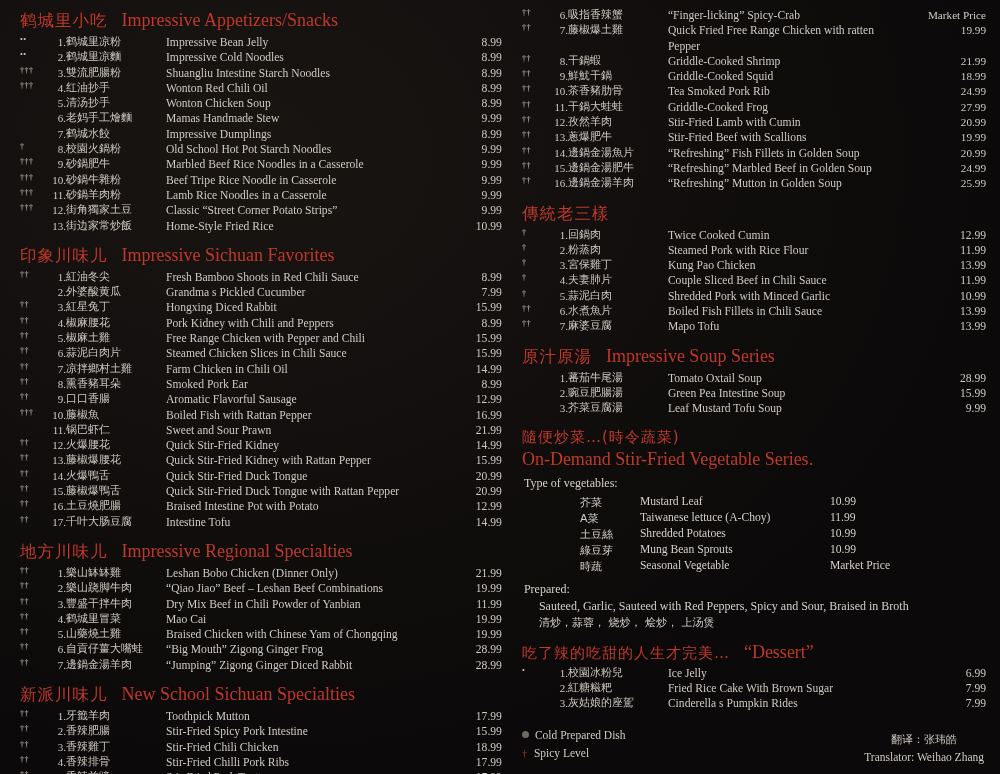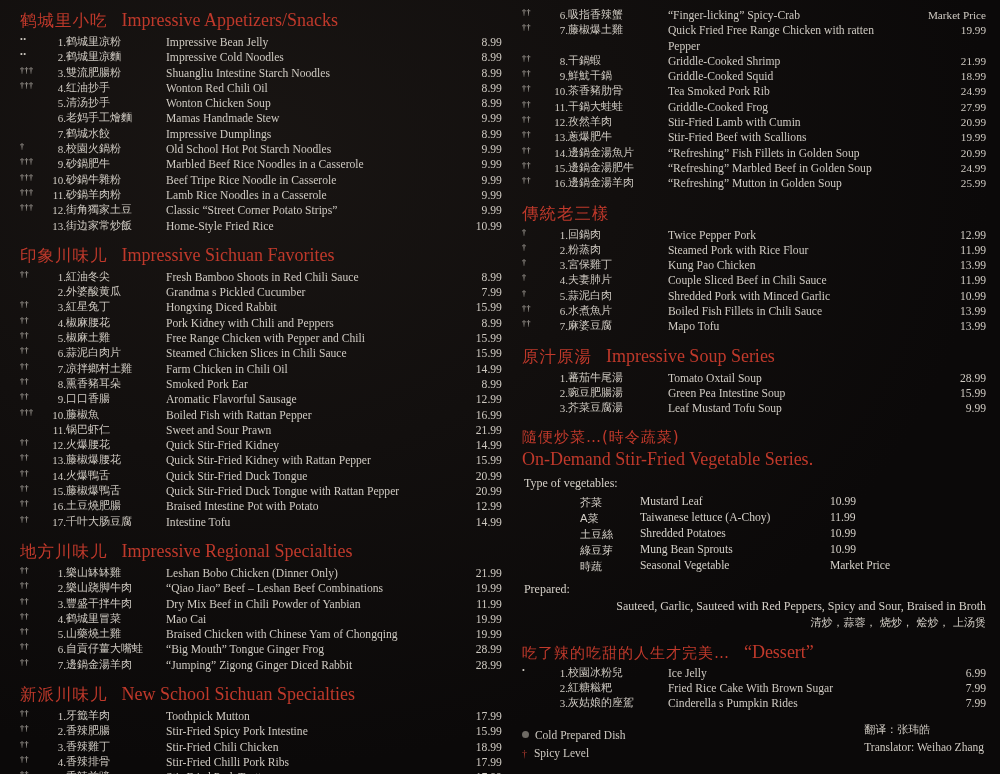--- a/index.html
+++ b/index.html
@@ -114,21 +114,21 @@
   table.veg {
     border-collapse: collapse;
     margin-left: 58px;
     font-size: 11.6px;
   }
   table.veg td { padding: 0.5px 0; vertical-align: top; color: #d5d0c8; }
   td.vcn { width: 60px; font-family: "DejaVu Sans", sans-serif; font-size: 11px; }
   td.ven { width: 190px; }
   td.vpr { width: 90px; }
   .prep-title { font-size: 12px; margin: 7px 0 1px 2px; color: #d5d0c8; }
-  .prep-body { font-size: 12px; color: #d5d0c8; margin-left: 17px; line-height: 1.45; text-align: right; }
+  .prep-body { font-size: 12px; color: #d5d0c8; margin-left: 17px; line-height: 1.45; }
 
   
   .legend {
     margin-top: 14px;
     font-size: 11.5px;
     color: #cfcac2;
     line-height: 1.6;
   }
   .legend .dot {
     display: inline-block;
@@ -136,22 +136,22 @@
     border-radius: 50%;
     background: #6e6a64;
     margin-right: 6px;
     vertical-align: 1px;
   }
   .legend .chili { color: #b03a2e; margin-right: 7px; font-size: 10px; }
 
   .translator {
     position: absolute;
     right: 16px;
-    bottom: 18px;
-    text-align: left;
+    bottom: 8px;
+    text-align: center;
     font-size: 11.5px;
     color: #cfcac2;
     line-height: 1.5;
   }
   .translator .cn { font-family: "DejaVu Sans", sans-serif; font-size: 11px; }
 
   .right-first { margin-top: -2px; }
   .dessert-head .sec-cn { font-size: 15px; }
   .ondemand {
     color: #c0392b;
@@ -437,21 +437,21 @@
               <td class="mark">††</td>
               <td class="num">5.</td>
               <td class="cn">山藥燒土雞</td>
               <td class="en">Braised Chicken with Chinese Yam of Chongqing</td>
               <td class="price">19.99</td>
             </tr>
           <tr>
               <td class="mark">††</td>
               <td class="num">6.</td>
               <td class="cn">自貢仔薑大嘴蛙</td>
-              <td class="en">“Big Mouth” Tongue Ginger Frog</td>
+              <td class="en">“Big Mouth” Zigong Ginger Frog</td>
               <td class="price">28.99</td>
             </tr>
           <tr>
               <td class="mark">††</td>
               <td class="num">7.</td>
               <td class="cn">邊鍋金湯羊肉</td>
               <td class="en">“Jumping”  Zigong Ginger Diced Rabbit</td>
               <td class="price">28.99</td>
             </tr>
         </tbody>
@@ -595,21 +595,21 @@
     <div class="section">
       <div class="sec-head">
         <span class="sec-cn">傳統老三樣</span>
       </div>
       <table class="items">
         <tbody>
           <tr>
               <td class="mark">†</td>
               <td class="num">1.</td>
               <td class="cn">回鍋肉</td>
-              <td class="en">Twice Pepper Pork</td>
+              <td class="en">Twice Cooked Cumin</td>
               <td class="price">12.99</td>
             </tr>
           <tr>
               <td class="mark">†</td>
               <td class="num">2.</td>
               <td class="cn">粉蒸肉</td>
               <td class="en">Steamed Pork with Rice Flour</td>
               <td class="price">11.99</td>
             </tr>
           <tr>

